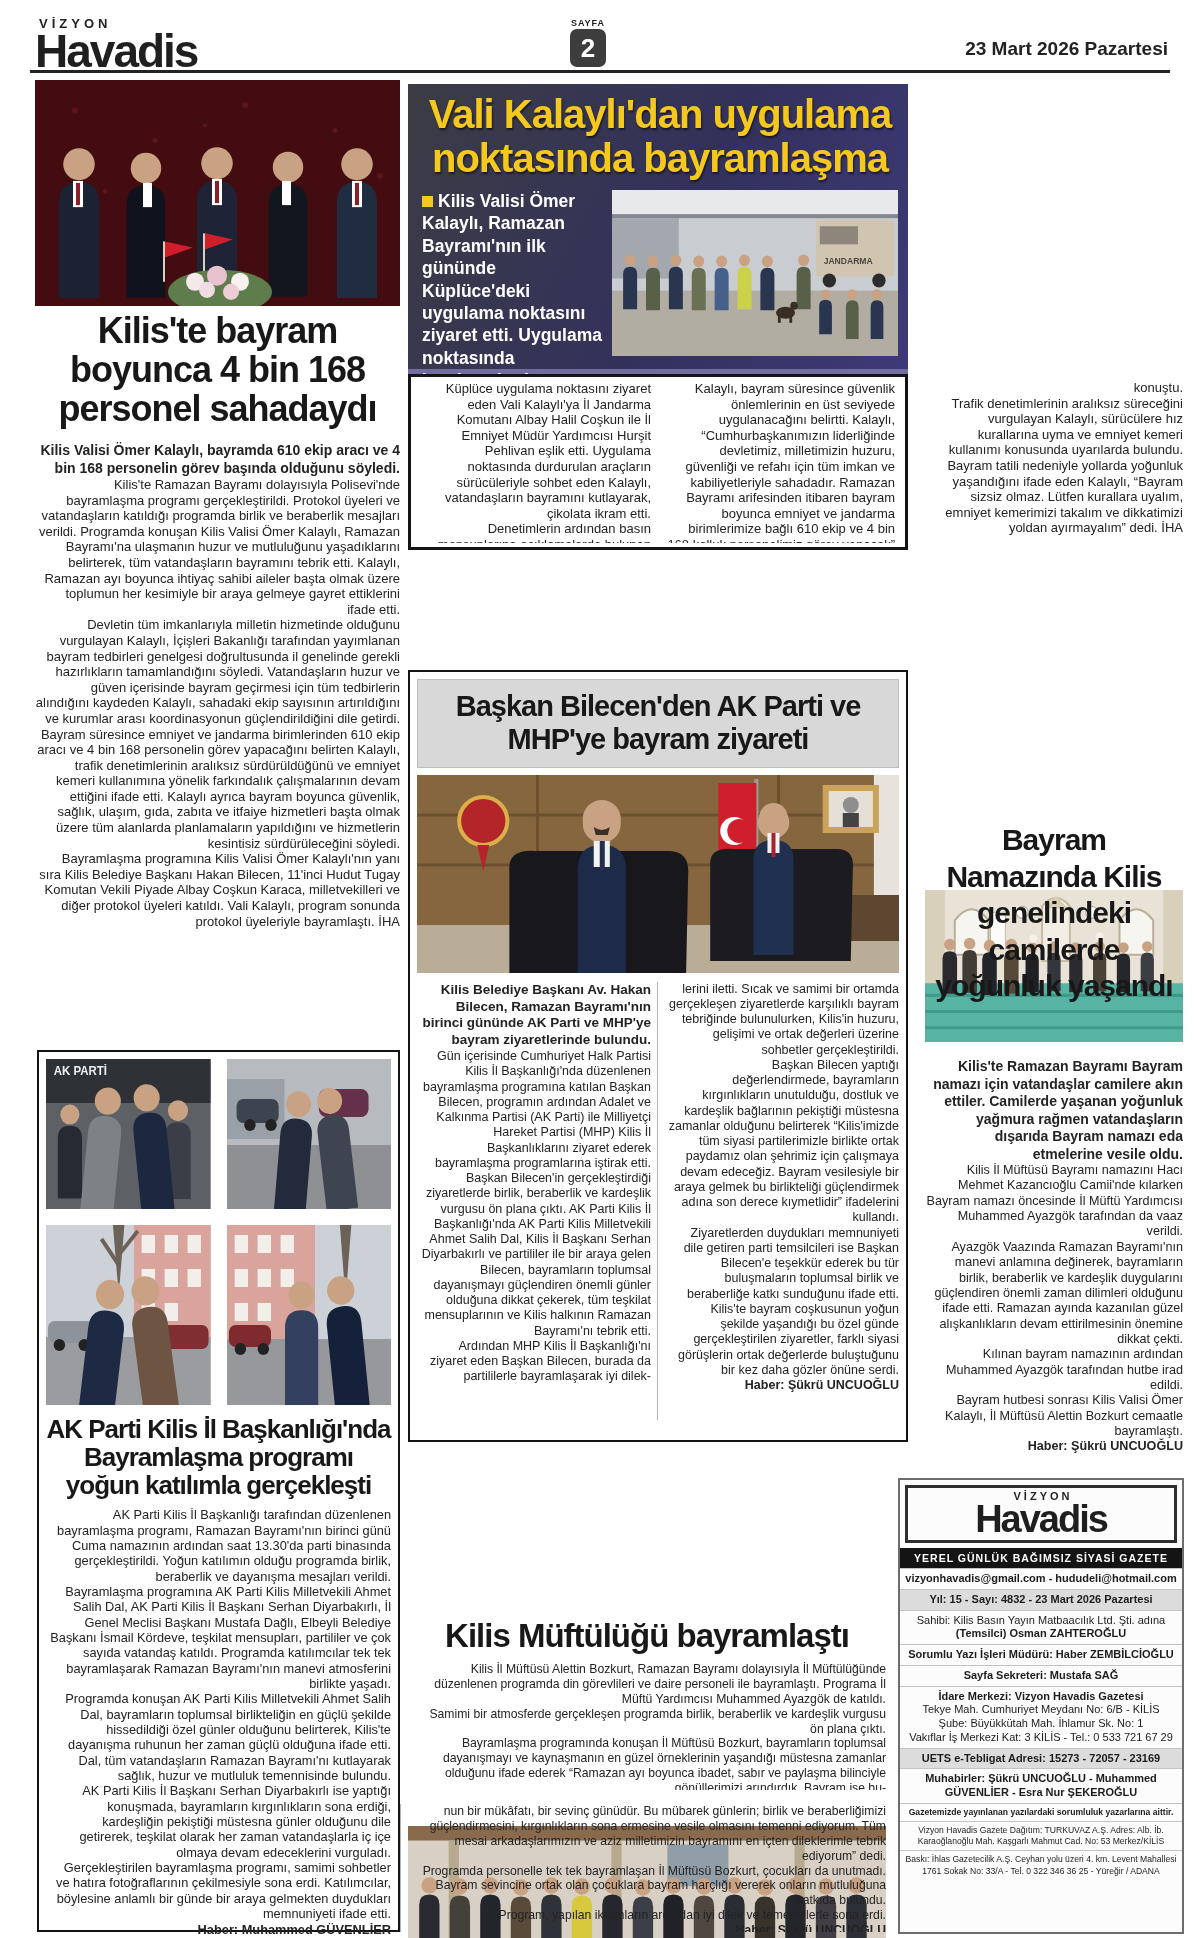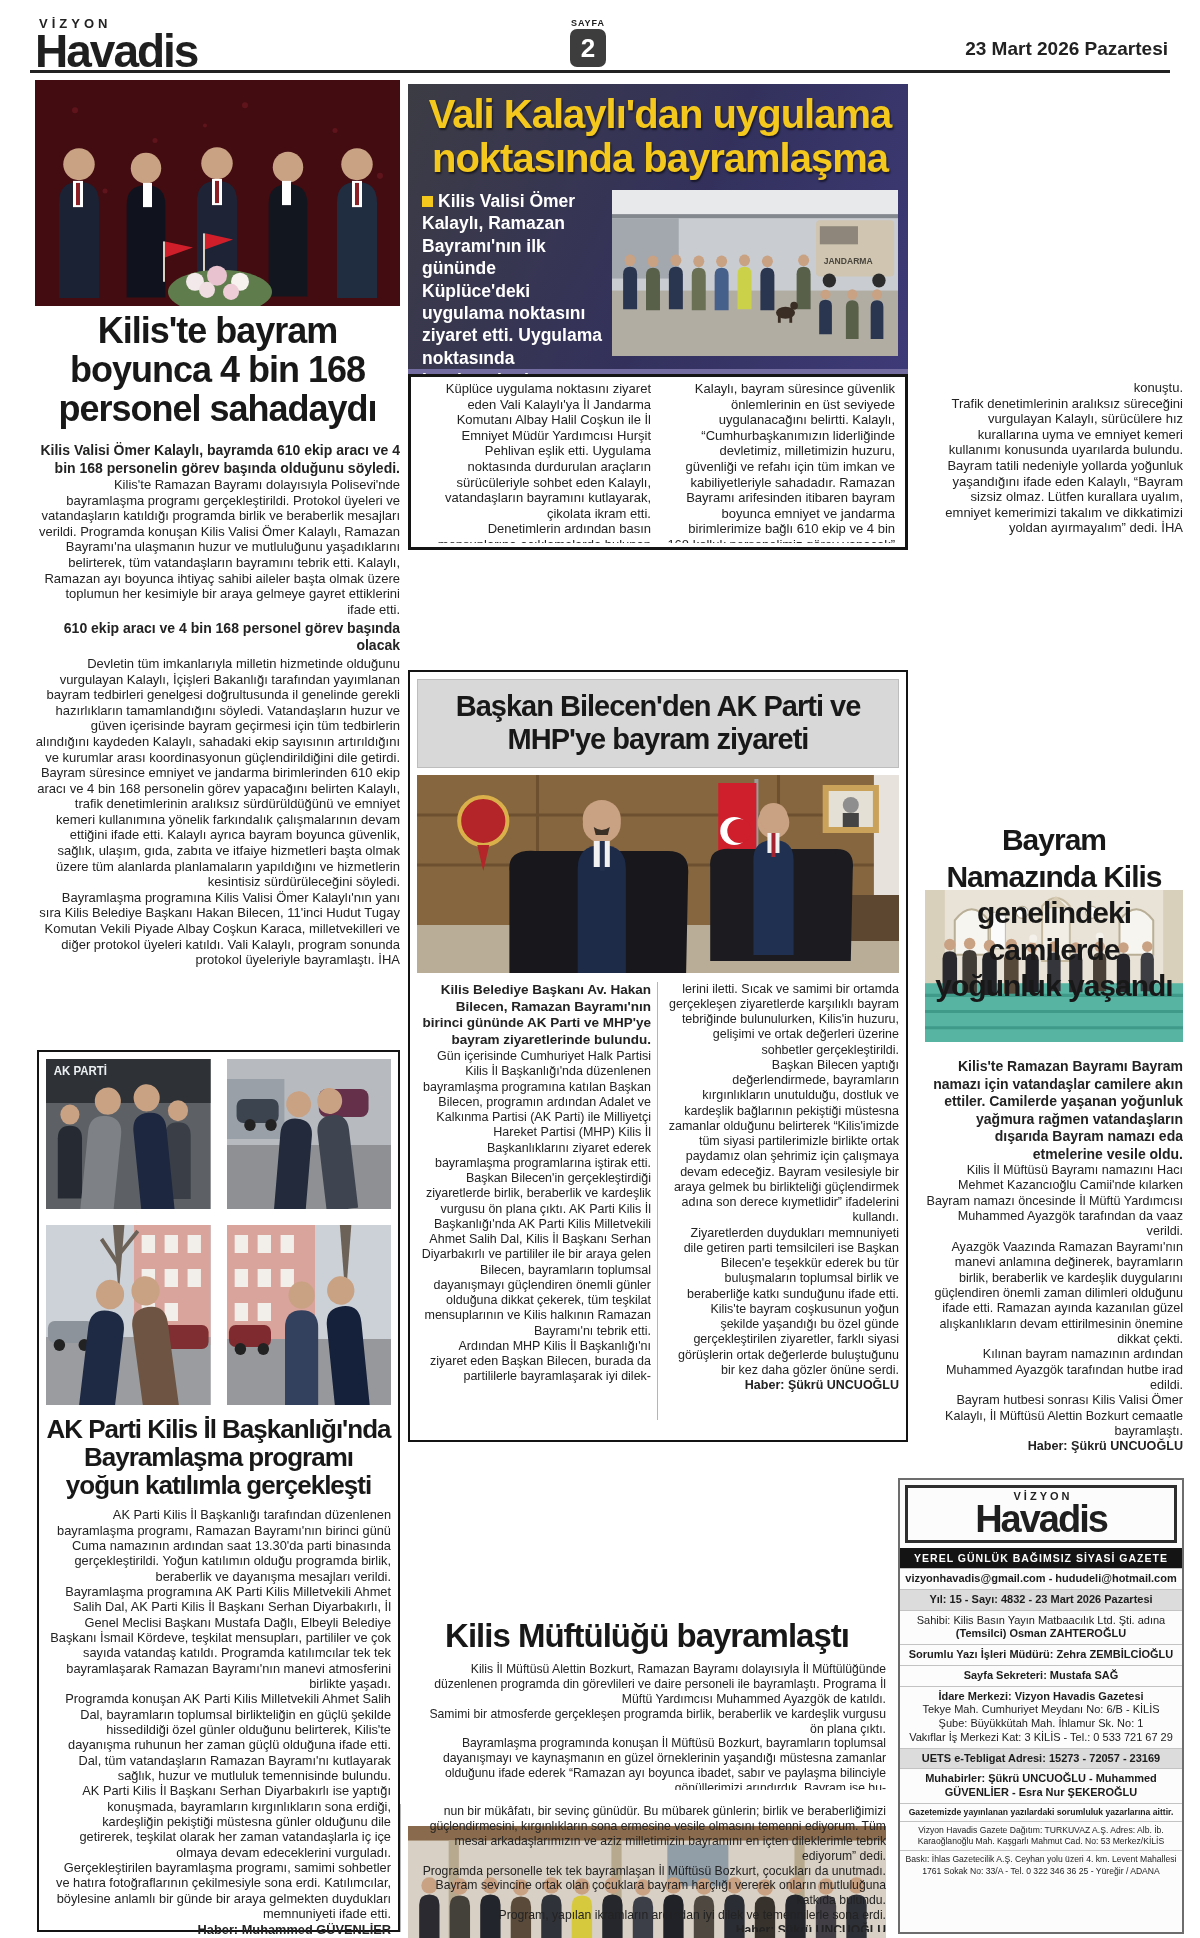--- a/index.html
+++ b/index.html
@@ -132,21 +132,20 @@
         <circle cx="196" cy="210" r="8" fill="#eecdd6"></circle>
       </g>
     </svg>
   </div>
 
   <div class="abs hl" style="left:35px;top:312px;width:365px;height:126px;font-size:36px;">Kilis'te bayram boyunca 4 bin 168 personel sahadaydı</div>
 
   <div class="abs btext" style="left:35px;top:442px;width:365px;height:604px;">
     <p class="lead noind">Kilis Valisi Ömer Kalaylı, bayramda 610 ekip aracı ve 4 bin 168 personelin görev başında olduğunu söyledi.</p>
     <p>Kilis'te Ramazan Bayramı dolayısıyla Polisevi'nde bayramlaşma programı gerçekleştirildi. Protokol üyeleri ve vatandaşların katıldığı programda birlik ve beraberlik mesajları verildi. Programda konuşan Kilis Valisi Ömer Kalaylı, Ramazan Bayramı'na ulaşmanın huzur ve mutluluğunu yaşadıklarını belirterek, tüm vatandaşların bayramını tebrik etti. Kalaylı, Ramazan ayı boyunca ihtiyaç sahibi aileler başta olmak üzere toplumun her kesimiyle bir araya gelmeye gayret ettiklerini ifade etti.</p>
-    <p class="subhead">610 ekip aracı ve 4 bin 168 personel görev başında olacak</p>
     <p>Devletin tüm imkanlarıyla milletin hizmetinde olduğunu vurgulayan Kalaylı, İçişleri Bakanlığı tarafından yayımlanan bayram tedbirleri genelgesi doğrultusunda il genelinde gerekli hazırlıkların tamamlandığını söyledi. Vatandaşların huzur ve güven içerisinde bayram geçirmesi için tüm tedbirlerin alındığını kaydeden Kalaylı, sahadaki ekip sayısının artırıldığını ve kurumlar arası koordinasyonun güçlendirildiğini dile getirdi. Bayram süresince emniyet ve jandarma birimlerinden 610 ekip aracı ve 4 bin 168 personelin görev yapacağını belirten Kalaylı, trafik denetimlerinin aralıksız sürdürüldüğünü ve emniyet kemeri kullanımına yönelik farkındalık çalışmalarının devam ettiğini ifade etti. Kalaylı ayrıca bayram boyunca güvenlik, sağlık, ulaşım, gıda, zabıta ve itfaiye hizmetleri başta olmak üzere tüm alanlarda planlamaların yapıldığını ve hizmetlerin kesintisiz sürdürüleceğini söyledi.</p>
     <p>Bayramlaşma programına Kilis Valisi Ömer Kalaylı'nın yanı sıra Kilis Belediye Başkanı Hakan Bilecen, 11'inci Hudut Tugay Komutan Vekili Piyade Albay Coşkun Karaca, milletvekilleri ve diğer protokol üyeleri katıldı. Vali Kalaylı, program sonunda protokol üyeleriyle bayramlaştı. İHA</p>
   </div>
 
   <div class="abs frame" style="left:37px;top:1050px;width:363px;height:882px;">
     <div class="pgrid">
       <div class="photo">
         <svg viewBox="0 0 172 150" preserveAspectRatio="none">
           <rect width="172" height="150" fill="#5d6166"></rect>
           <rect width="172" height="44" fill="#2e3237"></rect>
@@ -531,21 +530,21 @@
       <div class="brand-top">VİZYON</div>
       <div class="brand-name">Havadis</div>
     </div>
     <div class="impbar">YEREL GÜNLÜK BAĞIMSIZ SİYASİ GAZETE</div>
     <div class="imp-row b">vizyonhavadis@gmail.com - hududeli@hotmail.com</div>
     <div class="imp-row impgray">Yıl: 15  -  Sayı: 4832  -  23 Mart 2026 Pazartesi</div>
     <div class="imp-row">
       <div>Sahibi: Kilis Basın Yayın Matbaacılık Ltd. Şti. adına</div>
       <div class="b">(Temsilci) Osman ZAHTEROĞLU</div>
     </div>
-    <div class="imp-row b">Sorumlu Yazı İşleri Müdürü: Zehra ZEMBİLCİOĞLU</div>
+    <div class="imp-row b">Sorumlu Yazı İşleri Müdürü: Haber ZEMBİLCİOĞLU</div>
     <div class="imp-row b">Sayfa Sekreteri: Mustafa SAĞ</div>
     <div class="imp-row">
       <div class="b">İdare Merkezi: Vizyon Havadis Gazetesi</div>
       <div>Tekye Mah. Cumhuriyet Meydanı No: 6/B - KİLİS</div>
       <div>Şube: Büyükkütah Mah. İhlamur Sk. No: 1</div>
       <div>Vakıflar İş Merkezi Kat: 3 KİLİS - Tel.: 0 533 721 67 29</div>
     </div>
     <div class="imp-row impgray">UETS e-Tebligat Adresi: 15273 - 72057 - 23169</div>
     <div class="imp-row b">Muhabirler: Şükrü UNCUOĞLU - Muhammed GÜVENLİER - Esra Nur ŞEKEROĞLU</div>
     <div class="imp-row small b">Gazetemizde yayınlanan yazılardaki sorumluluk yazarlarına aittir.</div>

